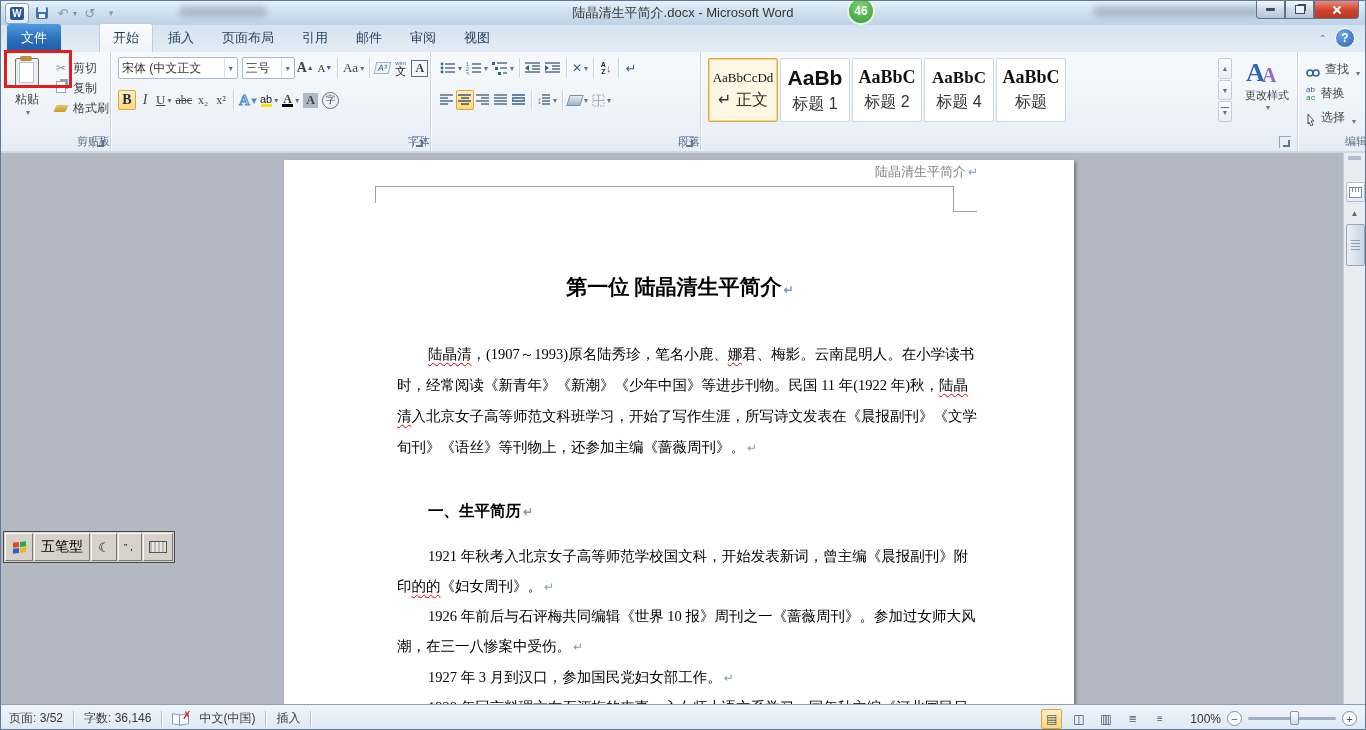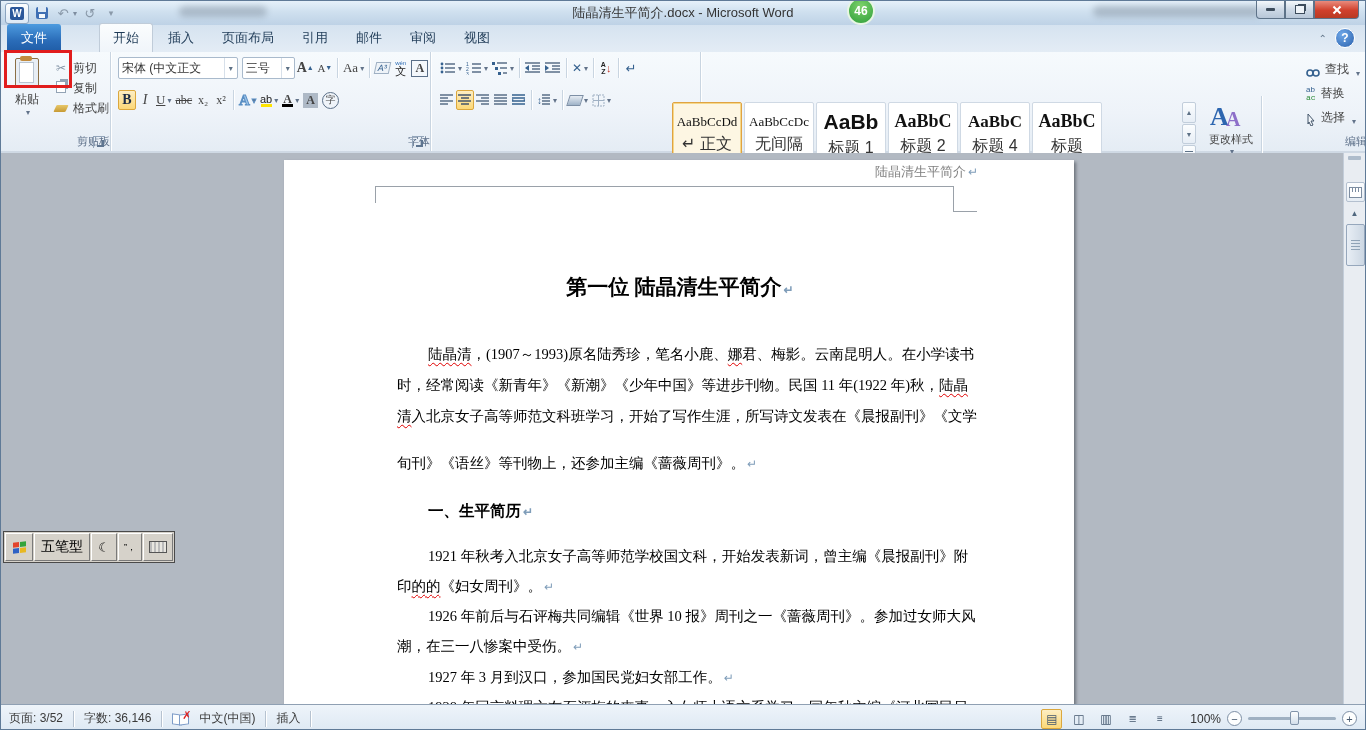--- a/index.html
+++ b/index.html
@@ -403,30 +403,26 @@
                 <path d="M1 6.5h11M6.5 1v11" stroke="#9fb0c3"></path>
               </svg>
               <span class="drop">▾</span>
             </div>
         </div>
       </div>
       <div class="glabel">段落</div>
       <div class="launcher" style="right:6px;"></div>
     </div>
 
-    <div class="group" style="left:665px;width:596px;margin-top:44px;">
+    <div class="group" style="left:701px;width:596px;">
       <div class="gbody">
         <div class="gallery">
             <div class="sitem sel">
               <div class="sprev p-body">AaBbCcDd</div>
               <div class="sname">↵ 正文</div>
-            </div>
-            <div class="sitem">
-              <div class="sprev p-nospace">AaBbCcDc</div>
-              <div class="sname">无间隔</div>
             </div>
             <div class="sitem">
               <div class="sprev p-h1">AaBb</div>
               <div class="sname">标题 1</div>
             </div>
             <div class="sitem">
               <div class="sprev p-h2">AaBbC</div>
               <div class="sname">标题 2</div>
             </div>
             <div class="sitem">
@@ -488,21 +484,21 @@
       <div class="doc-header"><span>陆晶清生平简介</span><span class="mark">↵</span></div>
 
       <div class="hdr-line" style="left:91px;top:26px;width:579px;height:1px;"></div>
       <div class="hdr-line" style="left:91px;top:26px;width:1px;height:17px;"></div>
       <div class="hdr-line" style="left:669px;top:26px;width:1px;height:26px;"></div>
       <div class="hdr-line" style="left:669px;top:51px;width:24px;height:1px;"></div>
     <div class="dline title" style="top: 113px;"><span>第一位 陆晶清生平简介</span><span class="mark">↵</span></div>
         <div class="dline body indent" style="top: 185px;"><span class="err">陆晶清</span><span>，(1907～1993)原名陆秀珍，笔名小鹿、</span><span class="err">娜</span><span>君、梅影。云南昆明人。在小学读书</span></div>
         <div class="dline body" style="top: 216px;"><span>时，经常阅读《新青年》《新潮》《少年中国》等进步刊物。民国 11 年(1922 年)秋，</span><span class="err">陆晶</span></div>
         <div class="dline body" style="top: 247px;"><span class="err">清</span><span>入北京女子高等师范文科班学习，开始了写作生涯，所写诗文发表在《晨报副刊》《文学</span></div>
-        <div class="dline body" style="top: 294px;"><span>旬刊》《语丝》等刊物上，还参加主编《蔷薇周刊》。</span><span class="mark">↵</span></div>
+        <div class="dline body" style="top: 278px;"><span>旬刊》《语丝》等刊物上，还参加主编《蔷薇周刊》。</span><span class="mark">↵</span></div>
         <div class="dline heading indent" style="top: 341px;"><span>一、生平简历</span><span class="mark">↵</span></div>
         <div class="dline body indent" style="top: 387px;"><span>1921 年秋考入北京女子高等师范学校国文科，开始发表新词，曾主编《晨报副刊》附</span></div>
         <div class="dline body" style="top: 417px;"><span>印</span><span class="err">的的</span><span>《妇女周刊》。</span><span class="mark">↵</span></div>
         <div class="dline body indent" style="top: 447px;"><span>1926 年前后与石评梅共同编辑《世界 10 报》周刊之一《蔷薇周刊》。参加过女师大风</span></div>
         <div class="dline body" style="top: 477px;"><span>潮，在三一八惨案中受伤。</span><span class="mark">↵</span></div>
         <div class="dline body indent" style="top: 508px;"><span>1927 年 3 月到汉口，参加国民党妇女部工作。</span><span class="mark">↵</span></div>
         <div class="dline body indent" style="top: 538px;"><span>1928 年回京料理亡友石评梅的丧事，入女师大语文系学习，同年秋主编《河北国民日</span></div>
       </div>
 
     <div class="ime">

